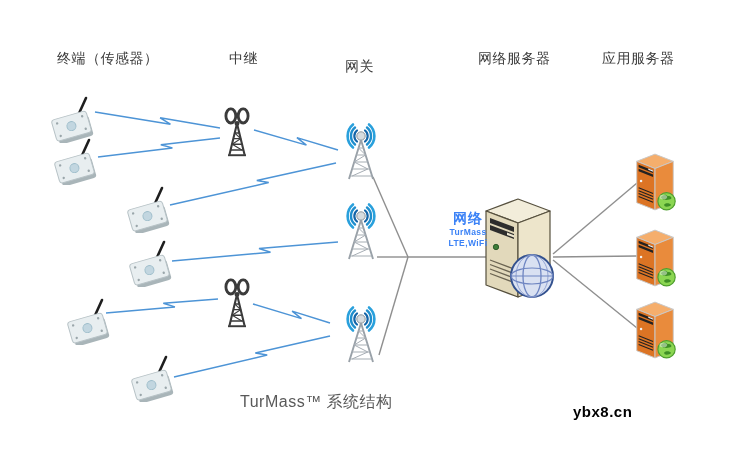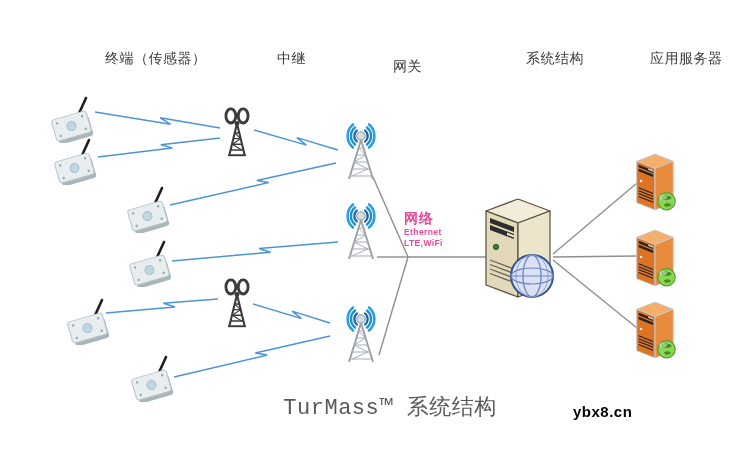--- a/index.html
+++ b/index.html
@@ -5,30 +5,30 @@
   html,body{margin:0;padding:0;background:#fff;}
   .stage{
     position:relative;width:754px;height:449px;background:#ffffff;overflow:hidden;
     font-family:"Liberation Sans","DejaVu Sans",sans-serif;
   }
   #wires{position:absolute;left:0;top:0;z-index:1;}
   .node{position:absolute;z-index:2;}
   .node svg{display:block;width:100%;height:100%;}
   .col-header{
     position:absolute;z-index:3;font-size:14px;font-weight:500;color:#3a3a3a;
-    letter-spacing:0.5px;white-space:nowrap;margin-left:48px;
+    letter-spacing:0.5px;white-space:nowrap;
   }
   .net-label{
-    position:absolute;z-index:3;left:404px;top:209px;width:80px;text-align:left;color:#ec4899;
+    position:absolute;z-index:3;left:428px;top:209px;width:80px;text-align:center;color:#3b82f6;
   }
   .net-label .nl-title{font-size:14px;font-weight:600;letter-spacing:1px;line-height:18px;}
   .net-label .nl-sub{font-size:8.5px;font-weight:700;letter-spacing:0.4px;line-height:11px;}
   .caption{
-    position:absolute;z-index:3;left:240px;top:392px;width:300px;text-align:center;
-    font-size:22px;color:#595959;letter-spacing:0.5px;white-space:nowrap;font-family:Liberation Mono, monospace;
+    position:absolute;z-index:3;left:240px;top:392px;width:300px;
+    font-size:16px;color:#595959;letter-spacing:0.5px;white-space:nowrap;
   }
   .watermark{
     position:absolute;z-index:3;left:573px;top:403px;
     font-family:Liberation Sans, sans-serif;
     font-weight:bold;font-size:15px;color:#000000;letter-spacing:0.5px;white-space:nowrap;
   }
   .defs-holder{position:absolute;width:0;height:0;overflow:hidden;}
 </style>
 </head>
 <body>
@@ -126,21 +126,21 @@
       <polyline points="170,205 268.7,182.6 256.8,180.5 336,163" fill="none" stroke="#4d94d6" stroke-width="1.5"></polyline>
       <polyline points="172,261 270.5,252.2 259.0,248.5 338,242" fill="none" stroke="#4d94d6" stroke-width="1.5"></polyline>
       <polyline points="106,313 174.9,306.9 163.3,303.3 218,299" fill="none" stroke="#4d94d6" stroke-width="1.5"></polyline>
       <polyline points="253,304 301.5,318.6 292.1,311.1 330,323" fill="none" stroke="#4d94d6" stroke-width="1.5"></polyline>
       <polyline points="174,377 267.2,355.1 255.3,353.0 330,336" fill="none" stroke="#4d94d6" stroke-width="1.5"></polyline>
     </svg>
 
   <div class="col-header" style="left:57px;top:50px;">终端（传感器）</div>
   <div class="col-header" style="left:229px;top:50px;">中继</div>
   <div class="col-header" style="left:345px;top:58px;">网关</div>
-  <div class="col-header" style="left:478px;top:50px;">系统结构</div>
+  <div class="col-header" style="left:478px;top:50px;">网络服务器</div>
   <div class="col-header" style="left:602px;top:50px;">应用服务器</div>
 
   <div class="node" style="left:51px;top:95px;width:48px;height:48px;">
       <svg viewBox="0 0 48 48">
         <use href="#icon-sensor"></use>
       </svg>
     </div>
   <div class="node" style="left:54px;top:137px;width:48px;height:48px;">
       <svg viewBox="0 0 48 48">
         <use href="#icon-sensor"></use>
@@ -211,21 +211,21 @@
       </svg>
     </div>
   <div class="node" style="left:630px;top:299px;width:50px;height:62px;">
       <svg viewBox="0 0 52 64">
         <use href="#icon-appserver"></use>
       </svg>
     </div>
 
   <div class="net-label">
     <div class="nl-title">网络</div>
-    <div class="nl-sub">Ethernet</div>
+    <div class="nl-sub">TurMass</div>
     <div class="nl-sub">LTE,WiFi</div>
   </div>
 
   <div class="caption">TurMass™ 系统结构</div>
 
   <div class="watermark">ybx8.cn</div>
 
 </div>
 
 </body></html>

